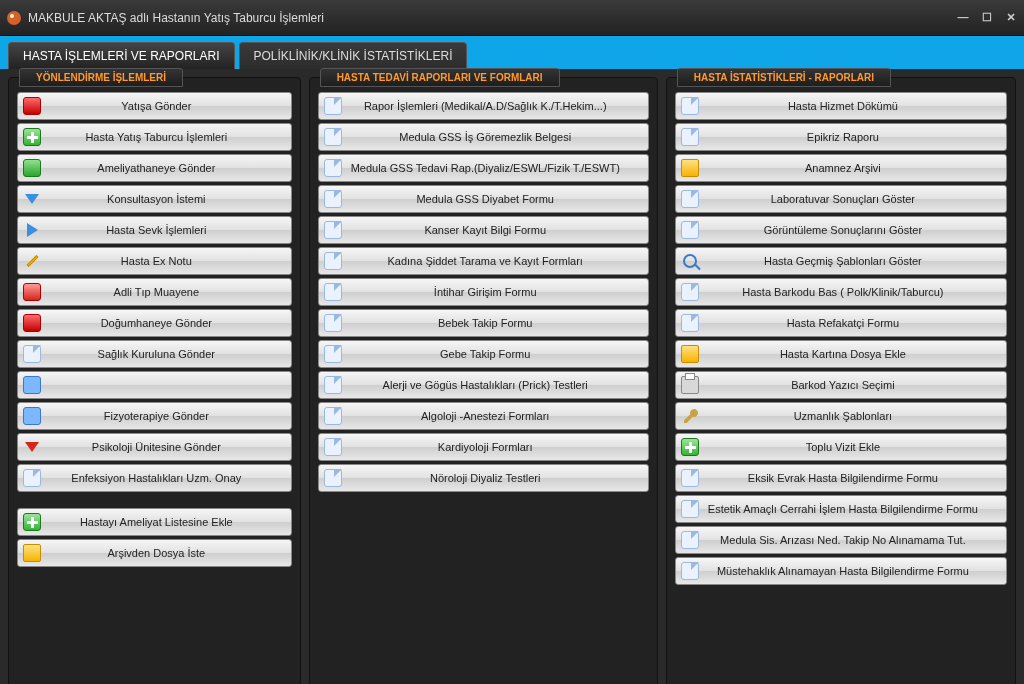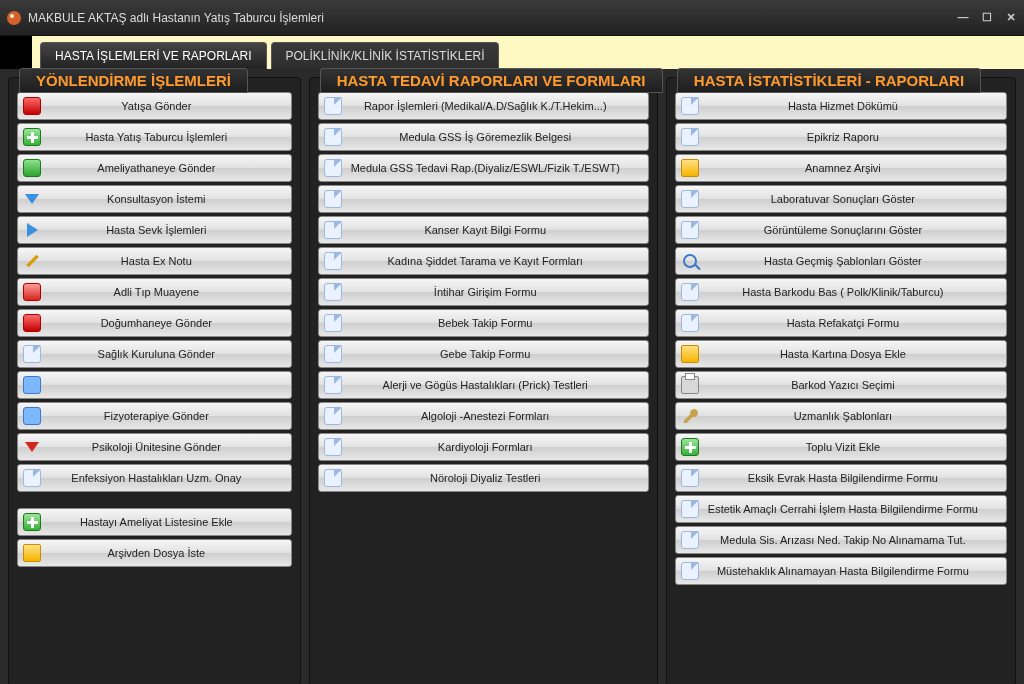--- a/index.html
+++ b/index.html
@@ -25,22 +25,21 @@
     margin-right: 6px;
     display:flex; align-items:center; justify-content:center;
   }
   .titlebar .title { flex: 1; font-size: 12px; }
   .win-controls { display:flex; gap:10px; }
   .win-btn { width:14px; text-align:center; cursor:pointer; color:#ccc; font-weight:bold; }
   .tabs {
     display:flex;
     gap:4px;
     padding:6px 8px 0 8px;
-    background:#fef9c3;
-    margin-left:32px;
+    background:#0ea5e9;
   }
   .tab {
     padding:6px 14px;
     background: linear-gradient(#3a3a3a,#2d2d2d);
     border:1px solid #555;
     border-bottom:none;
     border-radius:4px 4px 0 0;
     color:#ddd;
     font-size:12px;
     cursor:pointer;
@@ -65,21 +64,21 @@
     padding:14px 8px 8px 8px;
   }
   .panel-title {
     position:absolute;
     top:-10px; left:10px;
     background: linear-gradient(#333,#1e1e1e);
     border:1px solid #555;
     border-radius:3px 3px 0 0;
     padding:3px 16px;
     color:#ff9a2e;
-    font-size:15px;
+    font-size:10px;
     font-weight:bold;
     white-space:nowrap;
   }
   .btn-list {
     display:flex;
     flex-direction:column;
     gap:3px;
     margin-top:0;
   }
   .item-btn {
@@ -263,20 +262,21 @@
       <div class="item-btn">
           <span class="item-icon">
             <span class="ic ic-doc"></span>
           </span>
           <span class="item-label">Medula GSS Tedavi Rap.(Diyaliz/ESWL/Fizik T./ESWT)</span>
         </div>
       <div class="item-btn">
           <span class="item-icon">
             <span class="ic ic-doc"></span>
           </span>
+          <span class="item-label">Medula GSS Diyabet Formu</span>
         </div>
       <div class="item-btn">
           <span class="item-icon">
             <span class="ic ic-doc"></span>
           </span>
           <span class="item-label">Kanser Kayıt Bilgi Formu</span>
         </div>
       <div class="item-btn">
           <span class="item-icon">
             <span class="ic ic-doc"></span>

